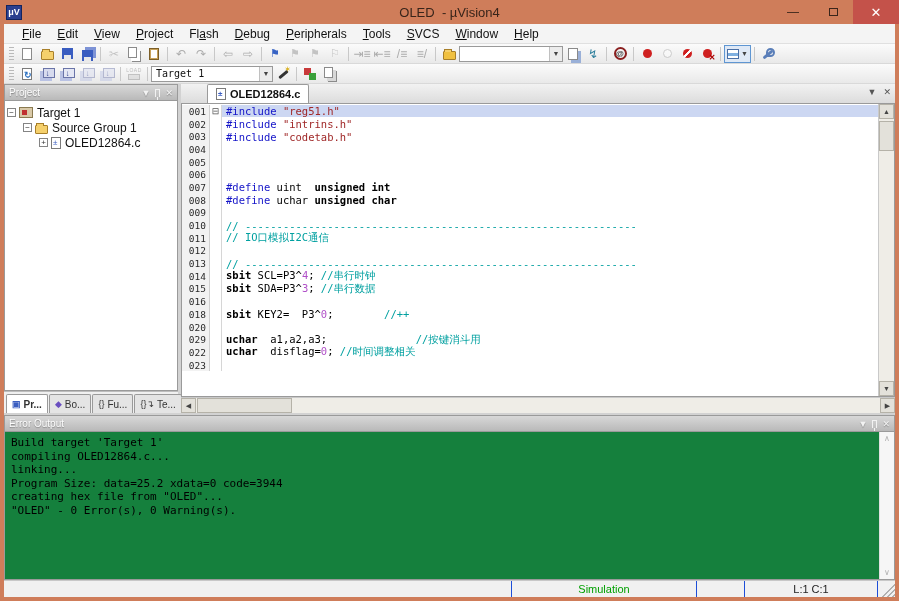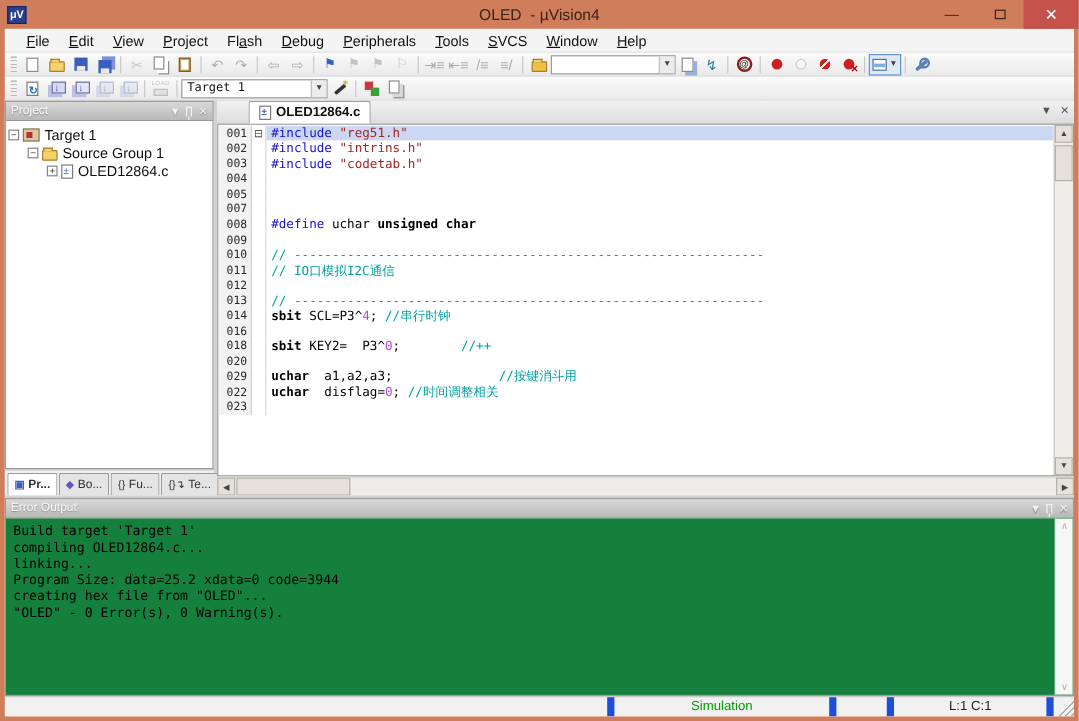--- a/index.html
+++ b/index.html
@@ -117,21 +117,21 @@
   .hsb .track { flex:1; }
 
   
   .build-output { height:167px; display:flex; flex-direction:column; background:#f0f0f0; border-top:2px solid #d2d2d2; }
   .bo-body { flex:1; display:flex; background:#15803d; border:1px solid #9a9a9a; border-top:none; overflow:hidden; }
   .bo-lines { flex:1; padding:4px 6px; font-family:"DejaVu Sans Mono",monospace; font-size:11px; line-height:13.5px; color:#000; white-space:pre; }
   .bo-sb { width:15px; background:#f6f6f6; border-left:1px solid #e0e0e0; display:flex; flex-direction:column; align-items:center; justify-content:space-between; padding:2px 0; color:#b0b0b0; font-size:8px; }
 
   
   .statusbar { height:17px; background:#f1f1f1; border-top:1px solid #c8c8c8; display:flex; align-items:stretch; font-size:11px; }
-  .sb-cell { border-right:6px solid #1d4ed8; display:flex; align-items:center; justify-content:center; }
+  .sb-cell { border-right:1px solid #1d4ed8; display:flex; align-items:center; justify-content:center; }
   .sb-spacer { flex:1; }
   .sb-sim { width:185px; color:#00a000; }
   .sb-blank { width:48px; }
   .sb-pos { width:133px; color:#222; }
   .sb-grip { width:17px; background:
       linear-gradient(135deg, transparent 60%, #b0b0b0 60% 65%, transparent 65% 75%, #b0b0b0 75% 80%, transparent 80% 90%, #b0b0b0 90% 95%, transparent 95%); }
 </style>
 </head>
 <body>
 
@@ -392,22 +392,28 @@
                 <span class="ln">004</span>
                 <span class="fd"></span>
                 <span class="ct"></span>
               </div>
               <div class="cl">
                 <span class="ln">005</span>
                 <span class="fd"></span>
                 <span class="ct"></span>
               </div>
               <div class="cl">
+                <span class="ln">006</span>
+                <span class="fd"></span>
+                <span class="ct"></span>
+              </div>
+              <div class="cl">
                 <span class="ln">007</span>
                 <span class="fd"></span>
+                <span class="ct"><span class="s-dir">#define</span><span class="s-pln"> uint  </span><span class="s-kw">unsigned int</span></span>
               </div>
               <div class="cl">
                 <span class="ln">008</span>
                 <span class="fd"></span>
                 <span class="ct"><span class="s-dir">#define</span><span class="s-pln"> uchar </span><span class="s-kw">unsigned char</span></span>
               </div>
               <div class="cl">
                 <span class="ln">009</span>
                 <span class="fd"></span>
                 <span class="ct"></span>
@@ -429,20 +435,25 @@
               </div>
               <div class="cl">
                 <span class="ln">013</span>
                 <span class="fd"></span>
                 <span class="ct"><span class="s-com">// --------------------------------------------------------------</span></span>
               </div>
               <div class="cl">
                 <span class="ln">014</span>
                 <span class="fd"></span>
                 <span class="ct"><span class="s-kw">sbit</span><span class="s-pln"> SCL=P3^</span><span class="s-num">4</span><span class="s-pln">; </span><span class="s-com">//串行时钟</span></span>
+              </div>
+              <div class="cl">
+                <span class="ln">015</span>
+                <span class="fd"></span>
+                <span class="ct"><span class="s-kw">sbit</span><span class="s-pln"> SDA=P3^</span><span class="s-num">3</span><span class="s-pln">; </span><span class="s-com">//串行数据</span></span>
               </div>
               <div class="cl">
                 <span class="ln">016</span>
                 <span class="fd"></span>
                 <span class="ct"></span>
               </div>
               <div class="cl">
                 <span class="ln">018</span>
                 <span class="fd"></span>
                 <span class="ct"><span class="s-kw">sbit</span><span class="s-pln"> KEY2=  P3^</span><span class="s-num">0</span><span class="s-pln">;        </span><span class="s-com">//++</span></span>

